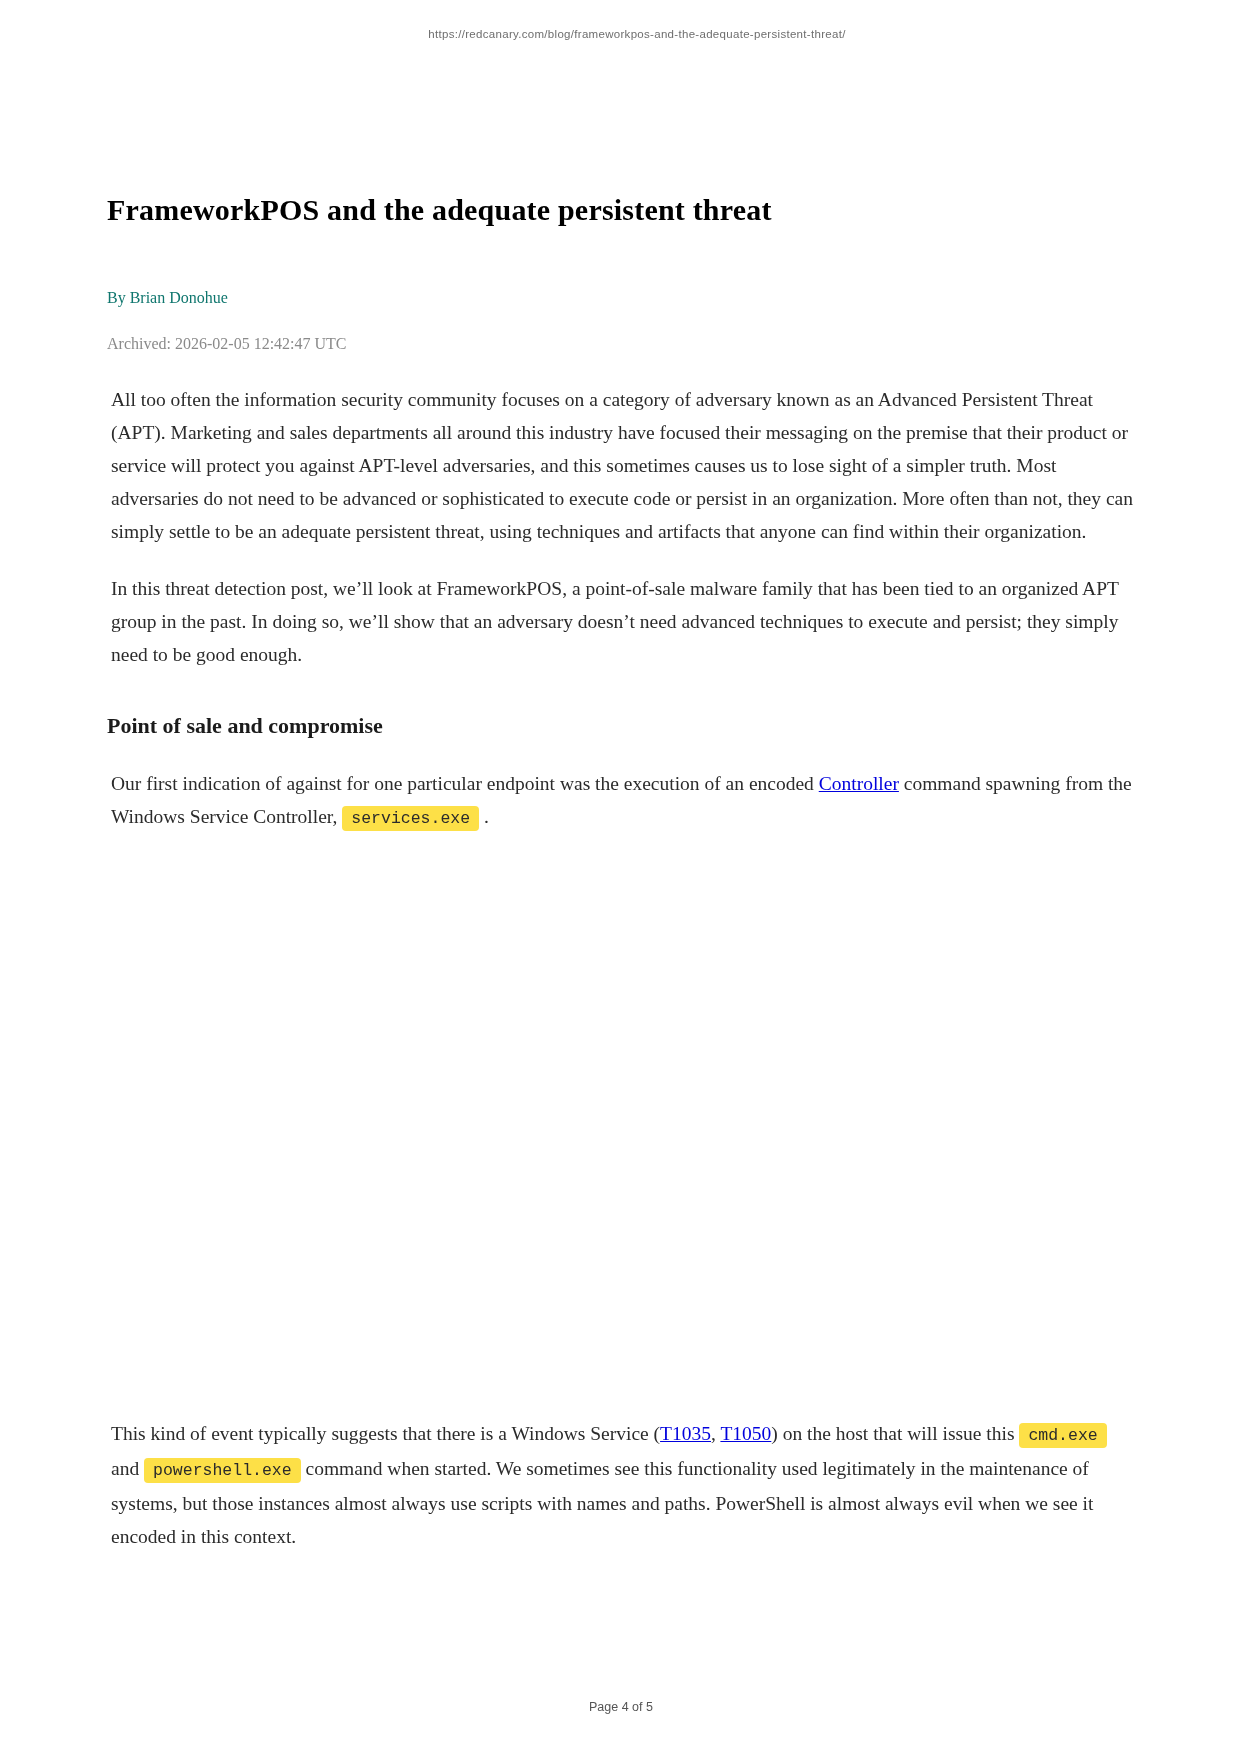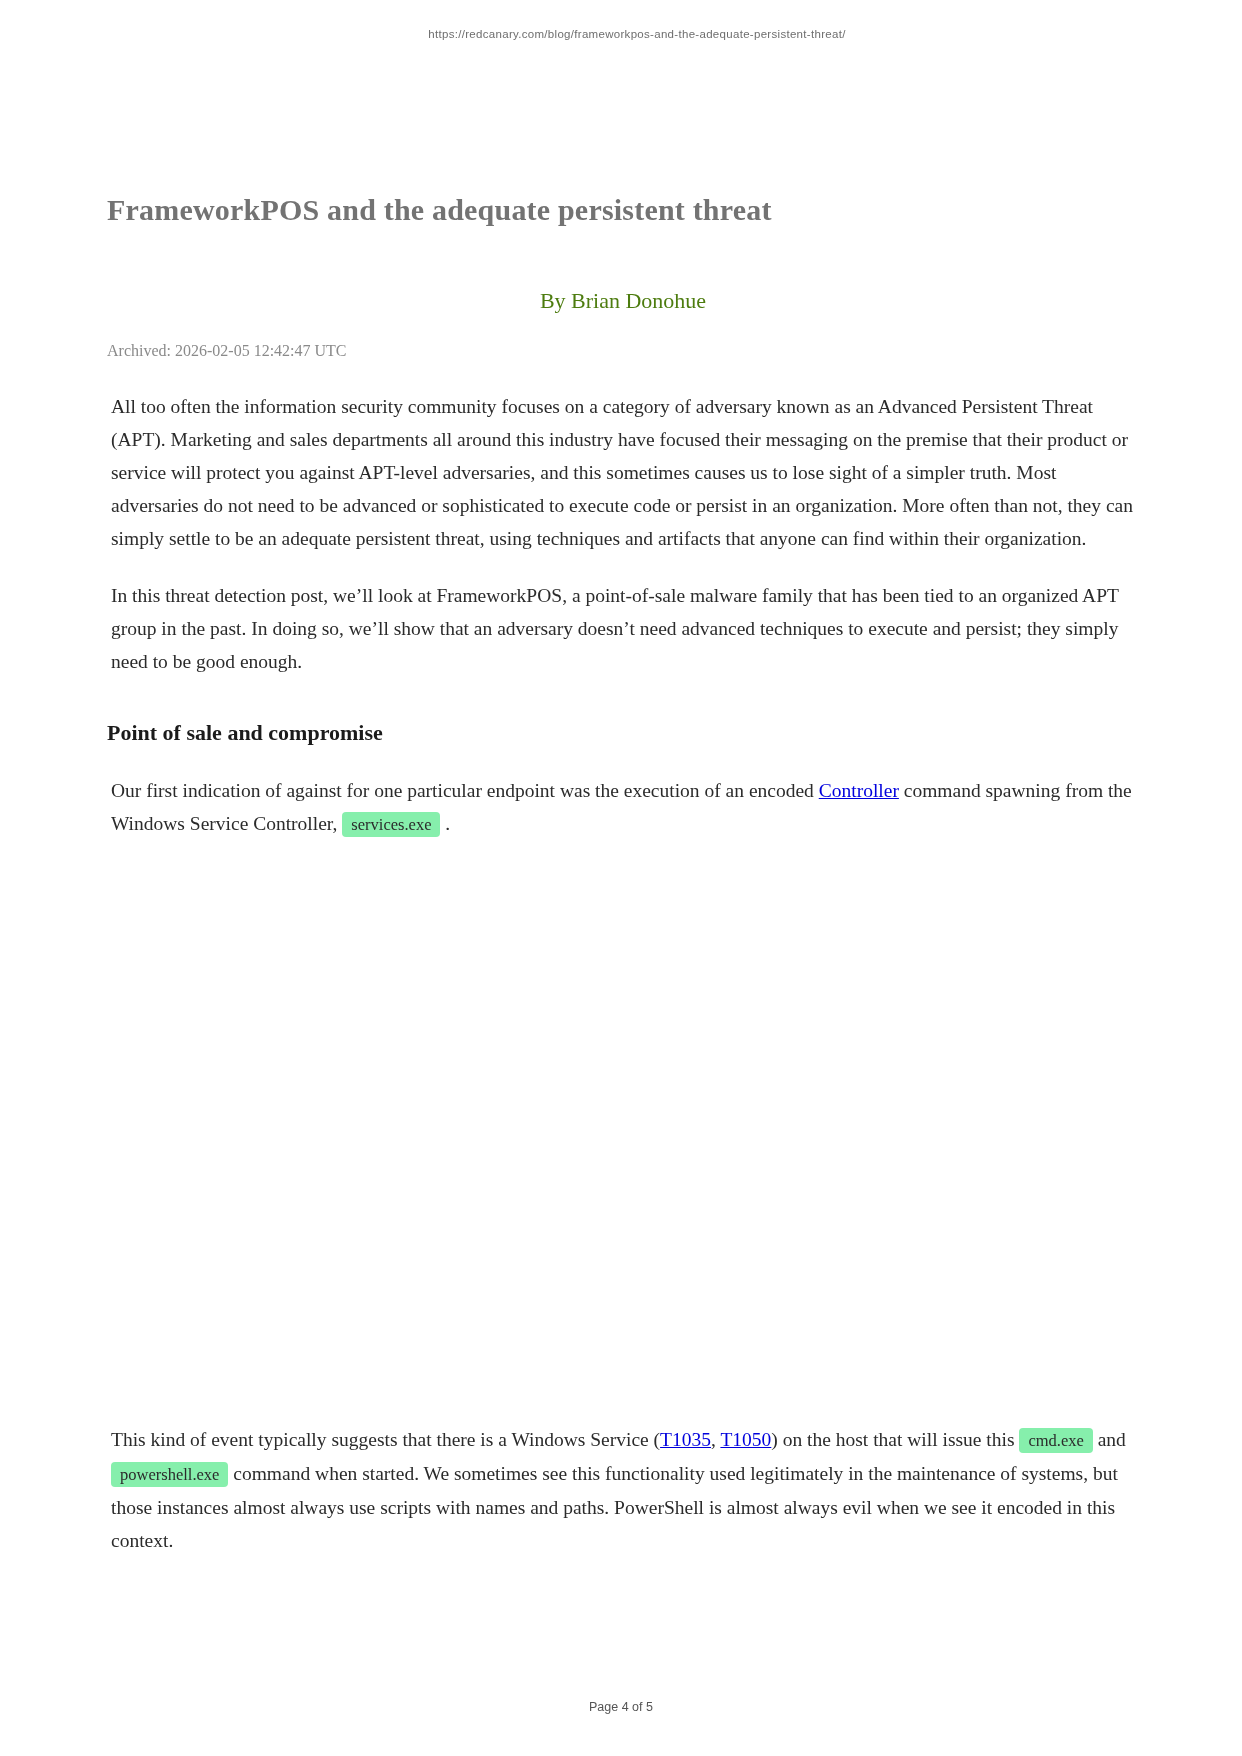--- a/index.html
+++ b/index.html
@@ -28,29 +28,28 @@
     position: absolute;
     left: 107px;
     top: 0;
     width: 1032px;
   }
   h1.article-title {
     margin: 193px 0 0 0;
     font-size: 30px;
     font-weight: bold;
     line-height: 1.15;
-    color: #737373;
+    color: #000000;
     letter-spacing: 0.2px;
   }
   .byline {
     margin-top: 60px;
-    font-size: 22px;
+    font-size: 16px;
     line-height: 1.2;
-    color: #4d7c0f;
-    text-align: center;
+    color: #0f766e;
   }
   .archived {
     margin-top: 27px;
     font-size: 16px;
     line-height: 1.2;
     color: #8a8a8a;
   }
   p.body-para {
     margin: 24px 0 0 4px;
     font-size: 19.5px;
@@ -65,23 +64,23 @@
     line-height: 1.2;
     color: #1b1b1b;
   }
   p.after-heading { margin-top: 28px; }
   a.inline-link {
     color: #0000dd;
     text-decoration: underline;
     cursor: pointer;
   }
   code.code-chip {
-    font-family: Liberation Serif, serif;
+    font-family: Liberation Mono, monospace;
     font-size: 16.5px;
-    background: #86efac;
+    background: #fde047;
     color: #2b2b2b;
     padding: 3px 9px;
     border-radius: 4px;
     white-space: nowrap;
   }
   .image-gap {
     height: 558px;
   }
   .footer-page {
     position: absolute;

